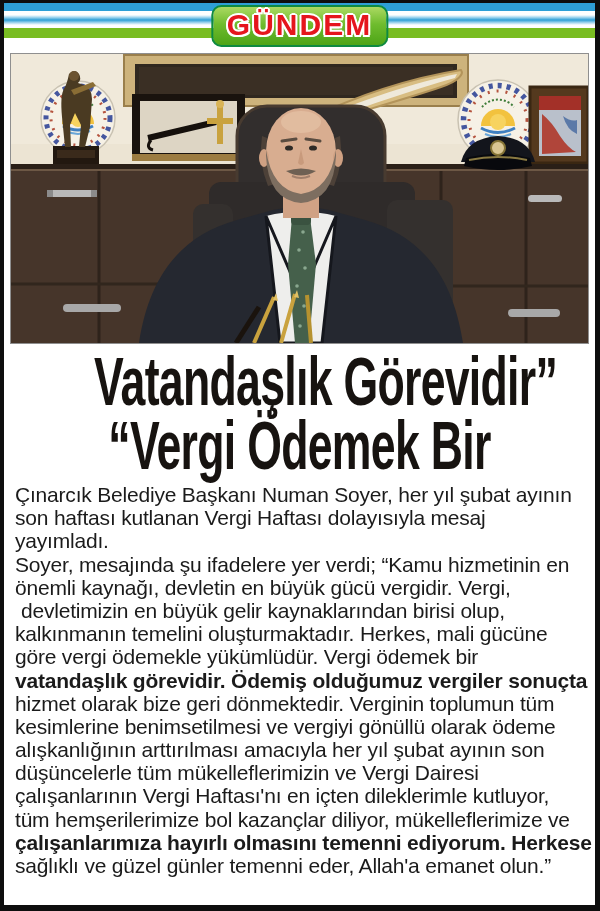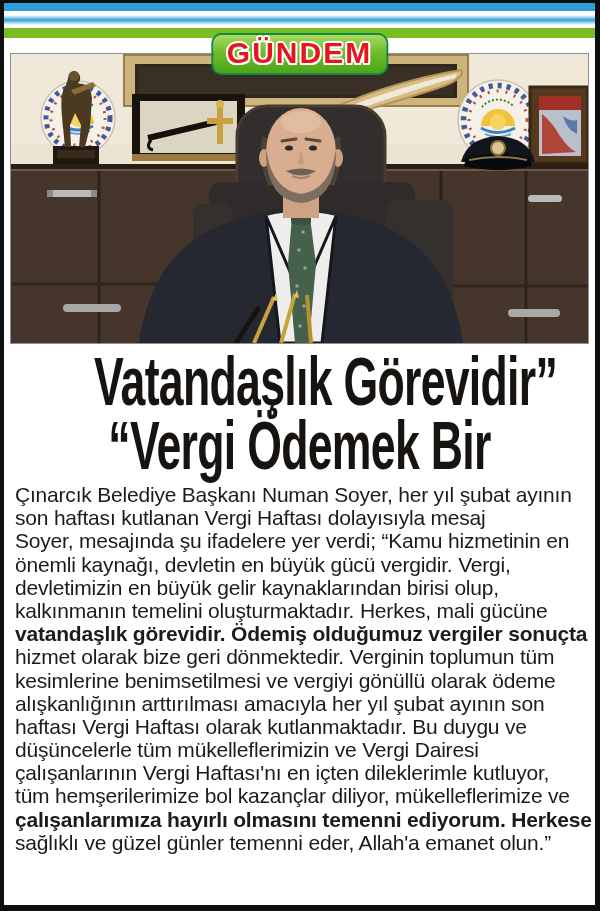--- a/index.html
+++ b/index.html
@@ -18,21 +18,21 @@
   .stripe{width:100%;}
   .s-blue{height:8px;background:#2E9FD6;}
   .s-white1{height:4px;background:#ffffff;}
   .s-grad{height:10px;background:linear-gradient(180deg,#ffffff 0%,#a8d8f0 22%,#2E9FD6 50%,#a8d8f0 78%,#ffffff 100%);}
   .s-white2{height:3px;background:#ffffff;}
   .s-green{height:10px;background:#79BD22;}
   .logo-pill{
     position:absolute;top:2px;left:50%;transform:translateX(-50%);
     padding:1px 14px 3px;
     background:linear-gradient(180deg,#abd962 0%,#6fbc2e 45%,#4ea417 100%);
-    border:2px solid #0e8a41;border-radius:10px;margin-top:28px;
+    border:2px solid #0e8a41;border-radius:10px;
   }
   .logo-text{
     font-size:30px;font-weight:bold;letter-spacing:2px;
     color:#E5161D;
     text-shadow:
       -2px 0 0 #fff, 2px 0 0 #fff, 0 -2px 0 #fff, 0 2px 0 #fff,
       -1.5px -1.5px 0 #fff, 1.5px -1.5px 0 #fff, -1.5px 1.5px 0 #fff, 1.5px 1.5px 0 #fff;
   }
   
   .photo-wrap{
@@ -212,29 +212,30 @@
       <span class="fit" style="transform: scale(0.72, 1.1);">Vatandaşlık Görevidir”</span>
     </div>
     <div class="headline-line">
       <span class="fit" style="transform: scale(0.72, 1.1);">“Vergi Ödemek Bir</span>
     </div>
   </h1>
 
   <div class="article">
     <div class="body-line"><span class="fit" style="transform: scale(1, 1);">Çınarcık Belediye Başkanı Numan Soyer, her yıl şubat ayının</span></div>
     <div class="body-line"><span class="fit" style="transform: scale(1, 1);">son haftası kutlanan Vergi Haftası dolayısıyla mesaj</span></div>
+    <div class="body-line"><span class="fit" style="transform: scale(1, 1);">yayımladı.</span></div>
     <div class="body-line"><span class="fit" style="transform: scale(1, 1);">Soyer, mesajında şu ifadelere yer verdi; “Kamu hizmetinin en</span></div>
     <div class="body-line"><span class="fit" style="transform: scale(1, 1);">önemli kaynağı, devletin en büyük gücü vergidir. Vergi,</span></div>
-    <div class="body-line"><span class="fit" style="transform: scale(1, 1);">devletimizin en büyük gelir kaynaklarından birisi olup,</span></div>
+    <div class="body-line"><span class="fit" style="transform: scale(1, 1); margin-left: 6px;">devletimizin en büyük gelir kaynaklarından birisi olup,</span></div>
     <div class="body-line"><span class="fit" style="transform: scale(1, 1);">kalkınmanın temelini oluşturmaktadır. Herkes, mali gücüne</span></div>
+    <div class="body-line"><span class="fit" style="transform: scale(1, 1);">göre vergi ödemekle yükümlüdür. Vergi ödemek bir</span></div>
     <div class="body-line"><span class="fit" style="transform: scale(1, 1); font-weight: bold;">vatandaşlık görevidir. Ödemiş olduğumuz vergiler sonuçta</span></div>
     <div class="body-line"><span class="fit" style="transform: scale(1, 1);">hizmet olarak bize geri dönmektedir. Verginin toplumun tüm</span></div>
     <div class="body-line"><span class="fit" style="transform: scale(1, 1);">kesimlerine benimsetilmesi ve vergiyi gönüllü olarak ödeme</span></div>
     <div class="body-line"><span class="fit" style="transform: scale(1, 1);">alışkanlığının arttırılması amacıyla her yıl şubat ayının son</span></div>
-    <div class="body-line"><span class="fit" style="transform: scale(1, 1);">haftası Vergi Haftası olarak kutlanmaktadır. Bu duygu ve</span></div>
     <div class="body-line"><span class="fit" style="transform: scale(1, 1);">düşüncelerle tüm mükelleflerimizin ve Vergi Dairesi</span></div>
     <div class="body-line"><span class="fit" style="transform: scale(1, 1);">çalışanlarının Vergi Haftası'nı en içten dileklerimle kutluyor,</span></div>
     <div class="body-line"><span class="fit" style="transform: scale(1, 1);">tüm hemşerilerimize bol kazançlar diliyor, mükelleflerimize ve</span></div>
     <div class="body-line"><span class="fit" style="transform: scale(1, 1); font-weight: bold;">çalışanlarımıza hayırlı olmasını temenni ediyorum. Herkese</span></div>
     <div class="body-line"><span class="fit" style="transform: scale(1, 1);">sağlıklı ve güzel günler temenni eder, Allah'a emanet olun.”</span></div>
   </div>
 
 </div>
 
 </body></html>

